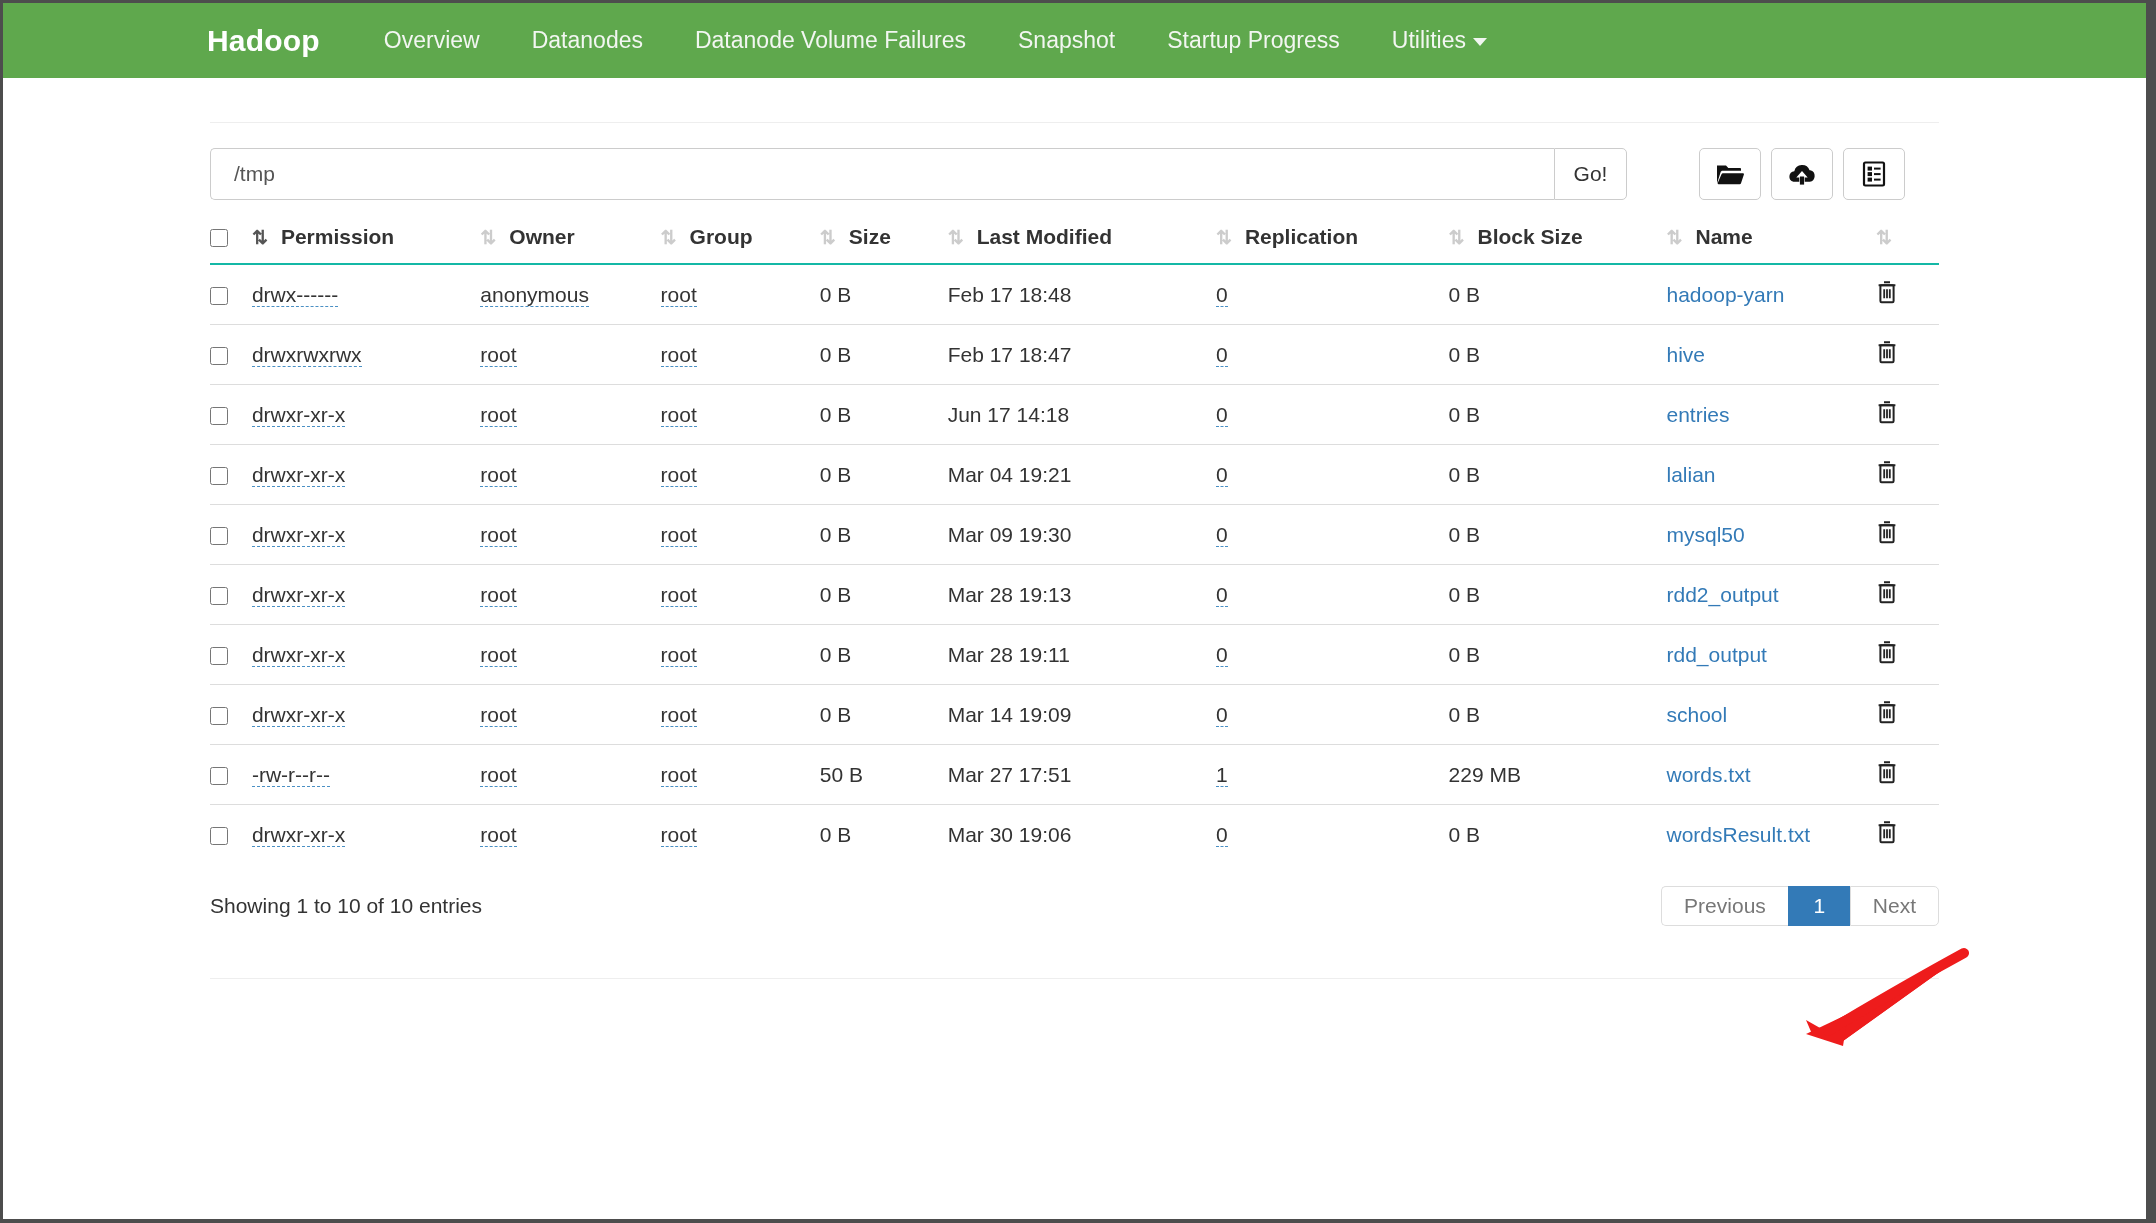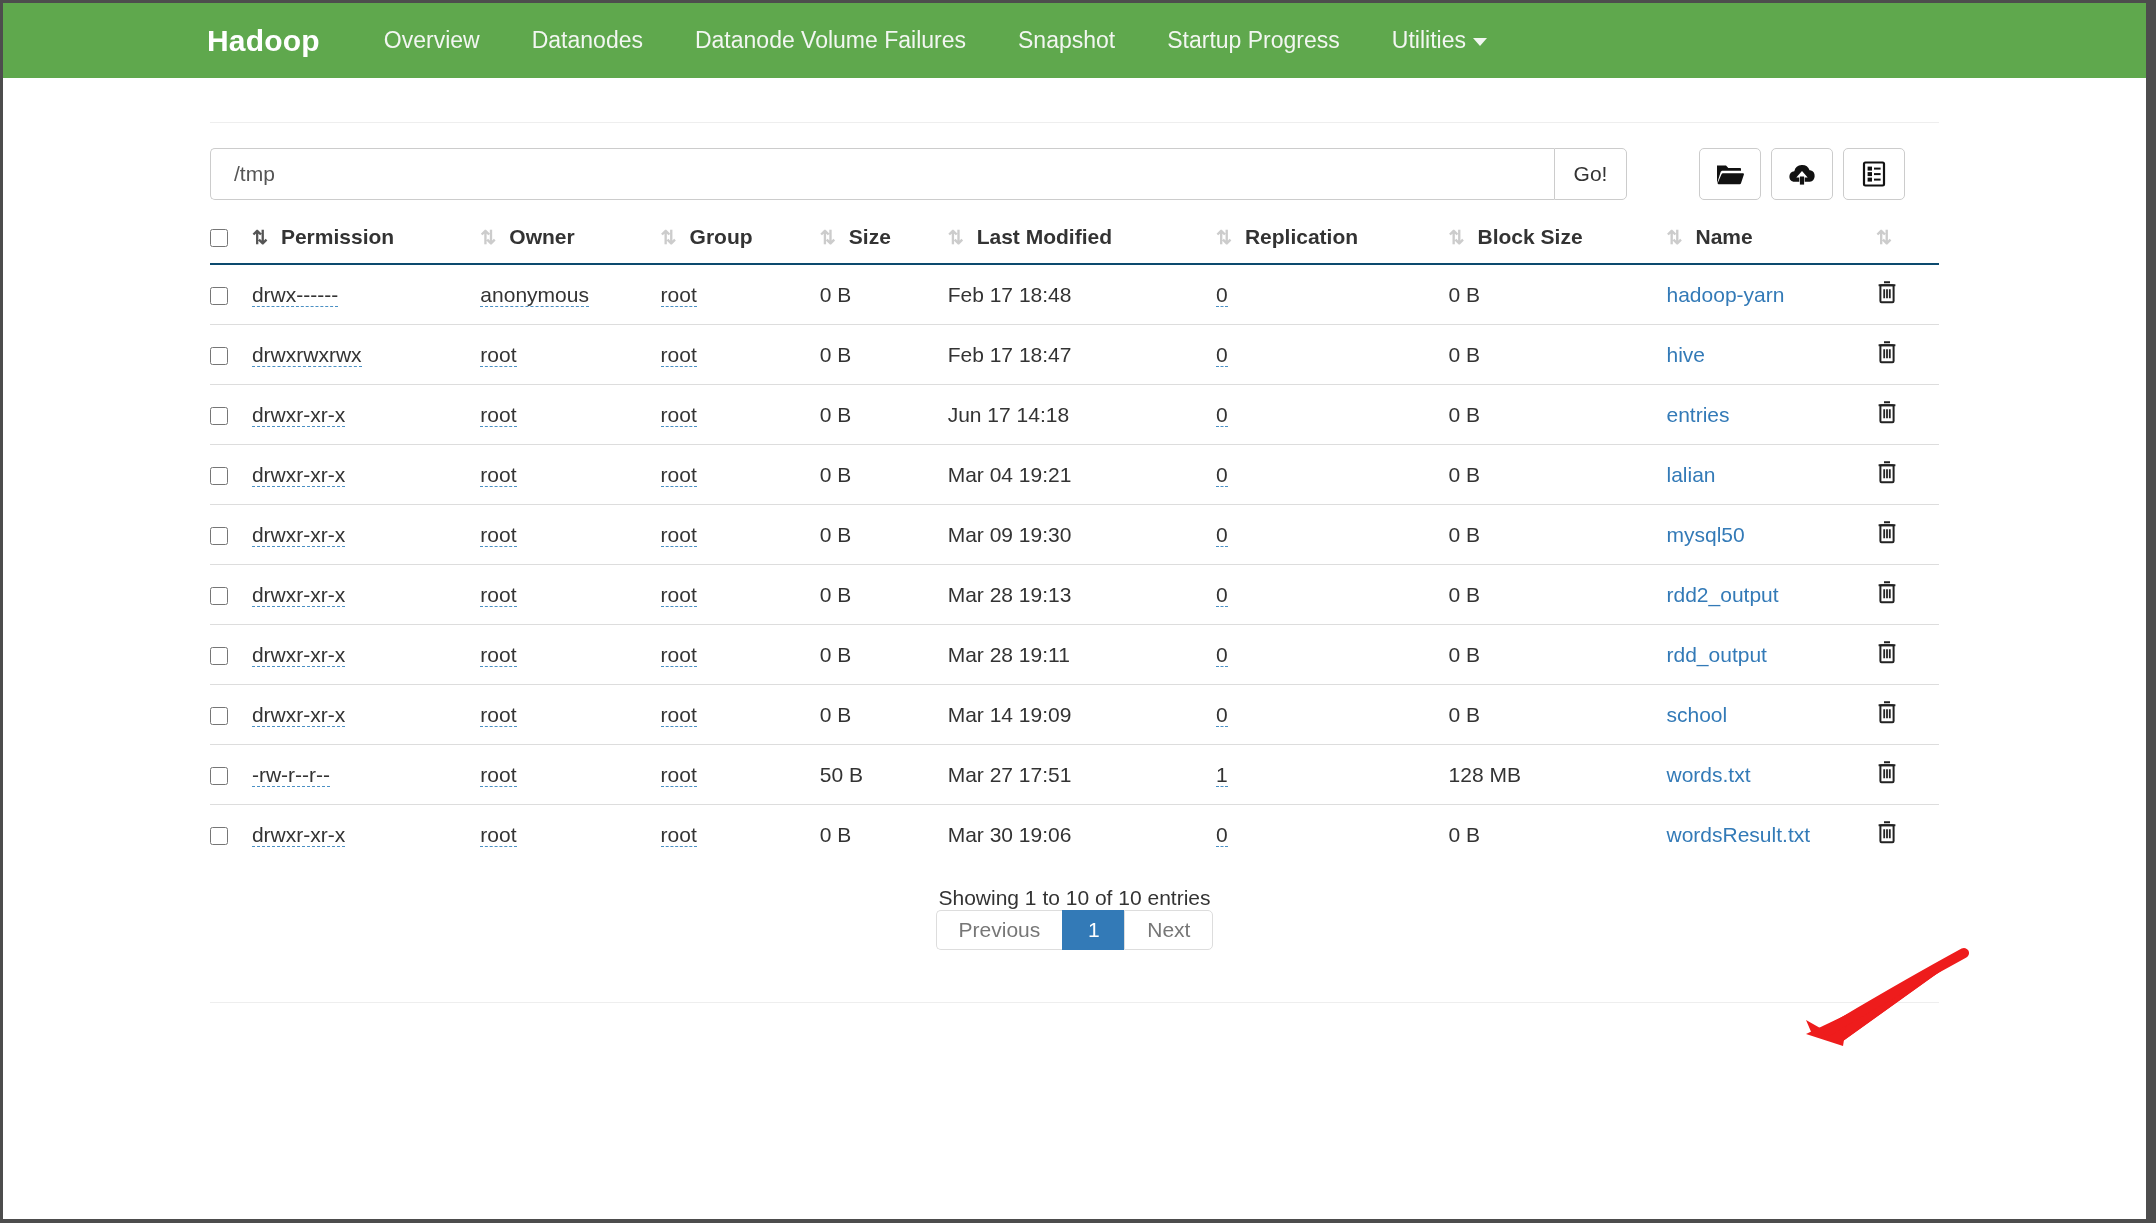--- a/index.html
+++ b/index.html
@@ -109,21 +109,21 @@
     padding: 0 10px; font-size: 20px;
     font-family: "Liberation Sans", sans-serif;
     outline: none; background: #ffffff;
   }
 
   
   table.files { width: 100%; border-collapse: collapse; margin-top: 15px; }
   table.files thead th {
     text-align: left; font-size: 21px; font-weight: bold; color: #333333;
     padding: 10px 12px 14px 0;
-    border-bottom: 2px solid #0c4a6e;
+    border-bottom: 2px solid #14b8a6;
     white-space: nowrap; vertical-align: bottom;
   }
   th.th-sortable { cursor: pointer; }
   .sort-ico {
     display: inline-block; width: 16px; margin-right: 13px;
     color: #cccccc; font-size: 19px; vertical-align: baseline;
   }
   .sort-ico.active { color: #555555; }
   table.files tbody td {
     font-size: 21px; color: #333333;
@@ -156,21 +156,20 @@
   .c-size  { width: 122px; }
   .c-mod   { width: 256px; }
   .c-repl  { width: 222px; }
   .c-block { width: 208px; }
   .c-name  { width: 200px; }
 
   
   .table-footer {
     display: flex; justify-content: space-between; align-items: center;
     margin-top: 22px;
-    flex-direction: column;
   }
   .info-text { font-size: 21px; color: #333333; }
   .pagination { display: flex; }
   .page-btn {
     height: 40px; min-width: 62px; padding: 0 22px;
     border: 1px solid #dddddd; border-right: none;
     background: #ffffff; color: #777777;
     font-size: 21px; font-family: "Liberation Sans", sans-serif;
     display: flex; align-items: center; justify-content: center;
     cursor: pointer;
@@ -420,21 +419,21 @@
                   </svg></span></button></td>
           </tr>
           <tr>
             <td class="c-check"><input class="cb" type="checkbox" style=""></td>
             <td class="c-perm"><span class="editable">-rw-r--r--</span></td>
             <td class="c-owner"><span class="editable">root</span></td>
             <td class="c-group"><span class="editable">root</span></td>
             <td class="c-size">50 B</td>
             <td class="c-mod">Mar 27 17:51</td>
             <td class="c-repl"><span class="editable">1</span></td>
-            <td class="c-block">128 MB</td>
+            <td class="c-block">229 MB</td>
             <td class="c-name"><a class="namelink">words.txt</a></td>
             <td class="trash-cell"><button class="trash-btn"><span><svg width="22" height="24" viewBox="0 0 22 24" fill="none">
                     <path d="M8 2.2h6M2.6 5.3h16.8" stroke="#222" stroke-width="2"></path>
                     <rect x="4.4" y="5.3" width="13.2" height="17" rx="1.2" stroke="#222" stroke-width="2"></rect>
                     <path d="M8.2 9.2v9M11 9.2v9M13.8 9.2v9" stroke="#222" stroke-width="1.8"></path>
                   </svg></span></button></td>
           </tr>
           <tr>
             <td class="c-check"><input class="cb" type="checkbox" style=""></td>
             <td class="c-perm"><span class="editable">drwxr-xr-x</span></td>

